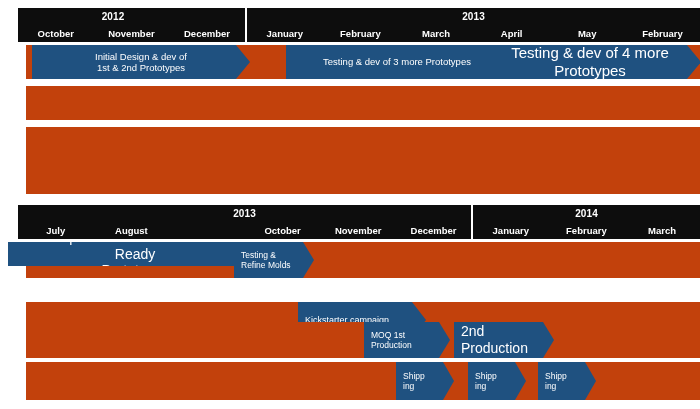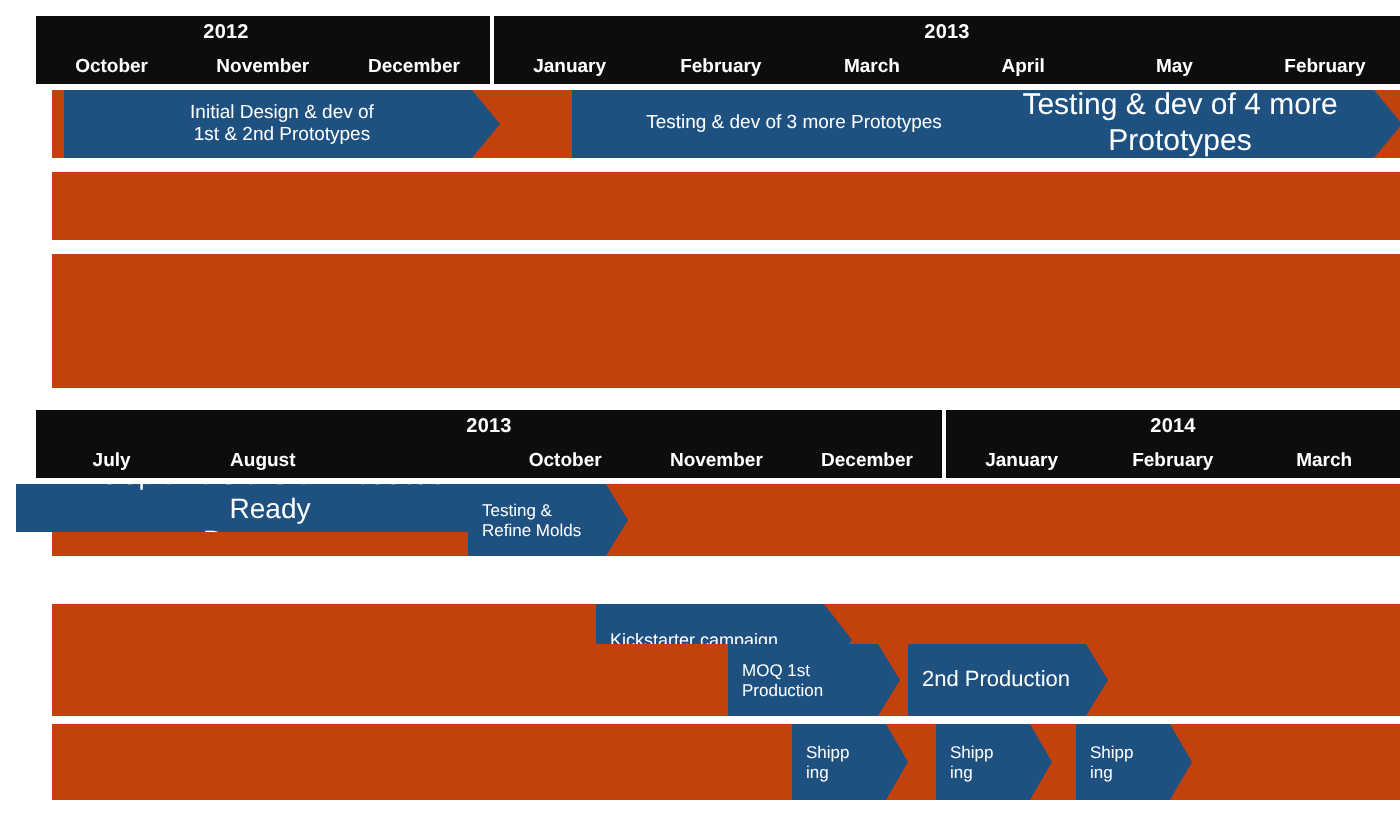--- a/index.html
+++ b/index.html
@@ -142,21 +142,21 @@
       </div>
     </div>
 
     <div class="track" style="top:322px;height:36px;">
       <div class="bar arrow-sm left" style="left:338px;top:0;width:86px;height:36px;font-size:8.5px;">
         <span class="lbl">
           <span>MOQ 1st</span><br>
           <span>Production</span>
         </span>
       </div>
-      <div class="bar arrow-sm left" style="left:428px;top:0;width:100px;height:36px;font-size:11px;">
+      <div class="bar arrow-sm left" style="left:428px;top:0;width:100px;height:36px;font-size:14px;">
         <span class="lbl">2nd Production</span>
       </div>
     </div>
 
     <div class="track" style="top:362px;height:38px;">
       <div class="bar arrow-sm left" style="left:370px;top:0;width:58px;height:38px;font-size:8.5px;">
         <span class="lbl">
           <span>Shipp</span><br>
           <span>ing</span>
         </span>

